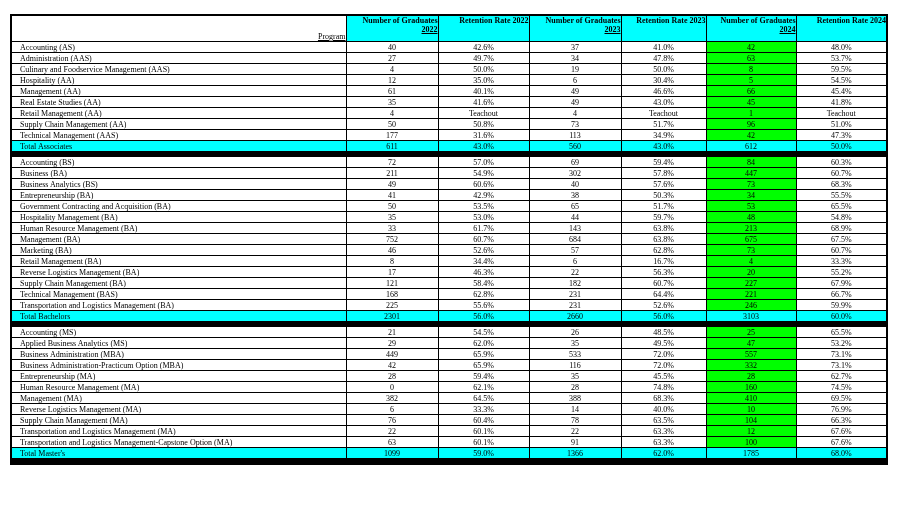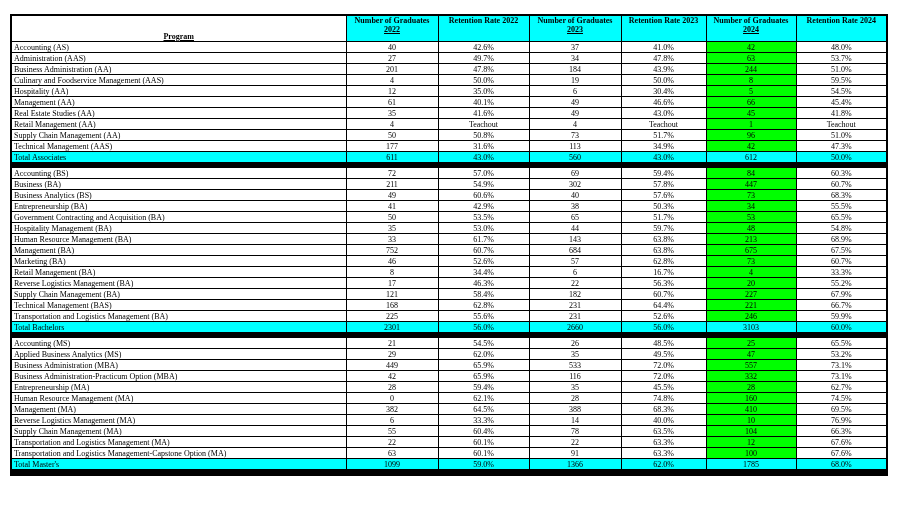--- a/index.html
+++ b/index.html
@@ -28,38 +28,38 @@
     font-size: 8px;
     line-height: 9px;
     overflow: hidden;
     white-space: nowrap;
     color: #000;
   }
   thead th {
     background: var(--header-bg, #00ffff);
     font-weight: bold;
     vertical-align: top;
-    text-align: center;
+    text-align: right;
     height: 25px;
   }
   thead th.program-header {
     background: #ffffff;
     vertical-align: bottom;
   }
   .hdr-line { display: block; }
   .year-line { text-decoration: underline; }
-  .prog-label { text-decoration: underline; font-weight: bold; }
+  .prog-label { text-decoration: underline; font-weight: normal; }
   tbody td {
     height: 10px;
     text-align: center;
     background: #ffffff;
   }
   tbody td.program-cell {
     text-align: left;
-    padding-left: 2px;
+    padding-left: 8px;
   }
   tbody td.grad-2024 {
     background: var(--green-bg, #00ff00);
   }
   tr.total-row td {
     background: var(--total-bg, #00ffff);
     font-weight: normal;
   }
   tr.separator-row td {
     background: var(--separator, #000000);
@@ -123,29 +123,20 @@
         <tr>
           <td class="program-cell">Administration (AAS)</td>
           <td>27</td>
           <td>49.7%</td>
           <td>34</td>
           <td>47.8%</td>
           <td class="grad-2024">63</td>
           <td>53.7%</td>
         </tr>
         <tr>
-          <td class="program-cell">Business Administration (AA)</td>
-          <td>201</td>
-          <td>47.8%</td>
-          <td>184</td>
-          <td>43.9%</td>
-          <td class="grad-2024">244</td>
-          <td>51.0%</td>
-        </tr>
-        <tr>
           <td class="program-cell">Culinary and Foodservice Management (AAS)</td>
           <td>4</td>
           <td>50.0%</td>
           <td>19</td>
           <td>50.0%</td>
           <td class="grad-2024">8</td>
           <td>59.5%</td>
         </tr>
         <tr>
           <td class="program-cell">Hospitality (AA)</td>
@@ -418,21 +409,21 @@
           <td class="program-cell">Reverse Logistics Management (MA)</td>
           <td>6</td>
           <td>33.3%</td>
           <td>14</td>
           <td>40.0%</td>
           <td class="grad-2024">10</td>
           <td>76.9%</td>
         </tr>
         <tr>
           <td class="program-cell">Supply Chain Management (MA)</td>
-          <td>55</td>
+          <td>76</td>
           <td>60.4%</td>
           <td>78</td>
           <td>63.5%</td>
           <td class="grad-2024">104</td>
           <td>66.3%</td>
         </tr>
         <tr>
           <td class="program-cell">Transportation and Logistics Management (MA)</td>
           <td>22</td>
           <td>60.1%</td>

